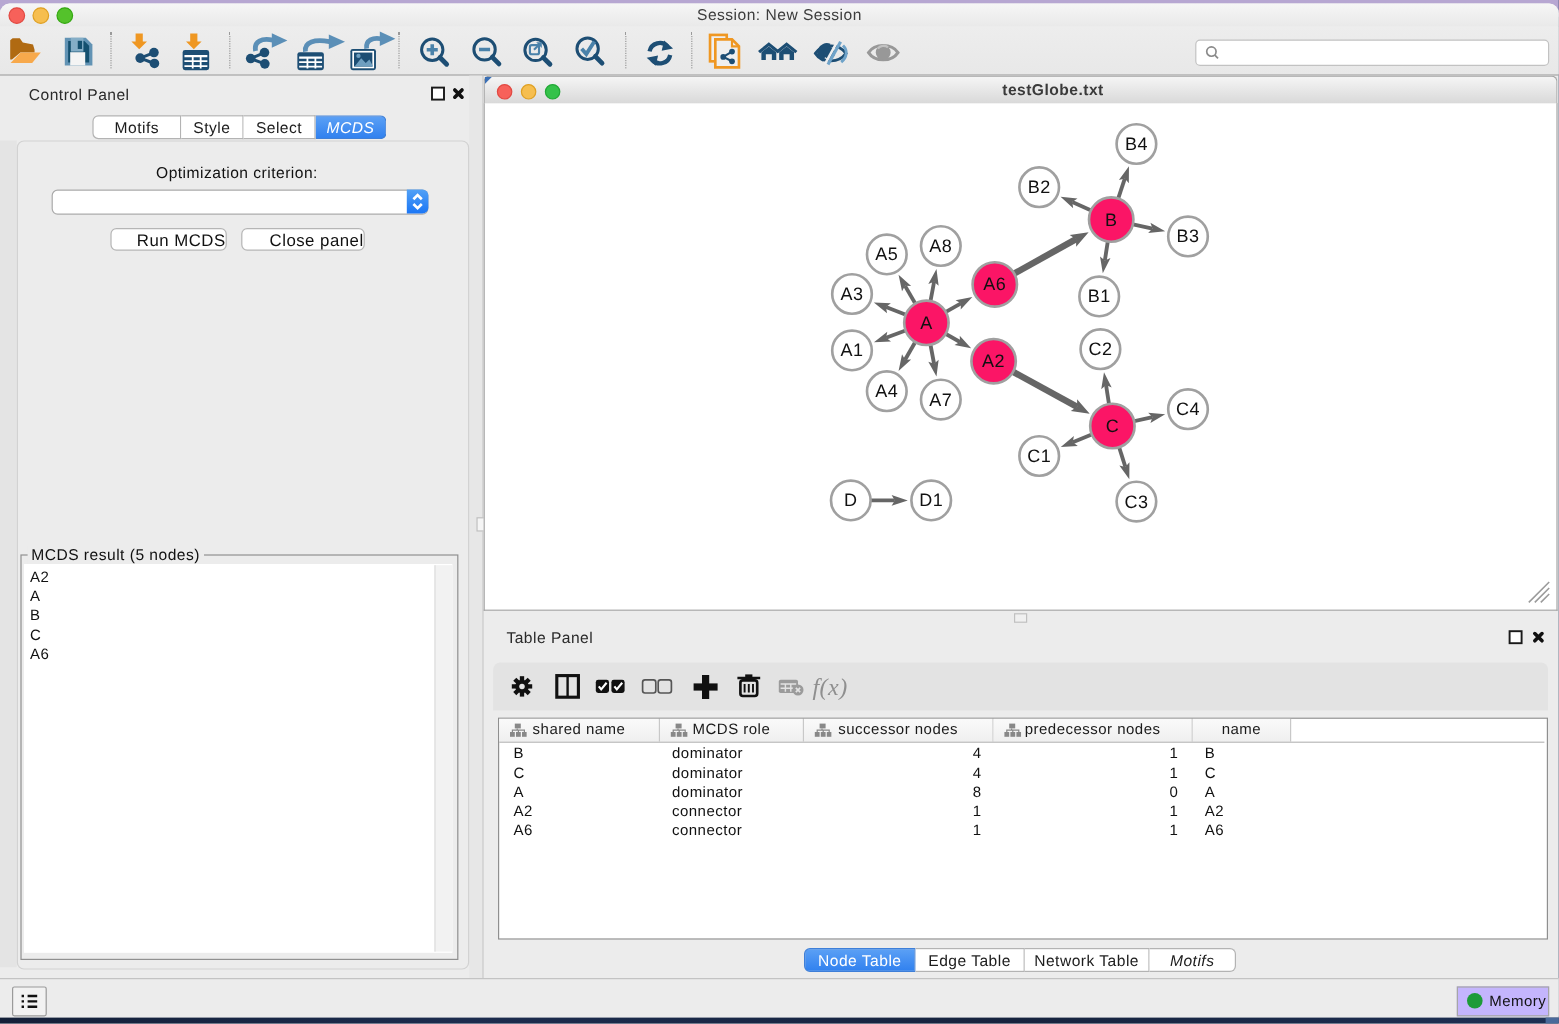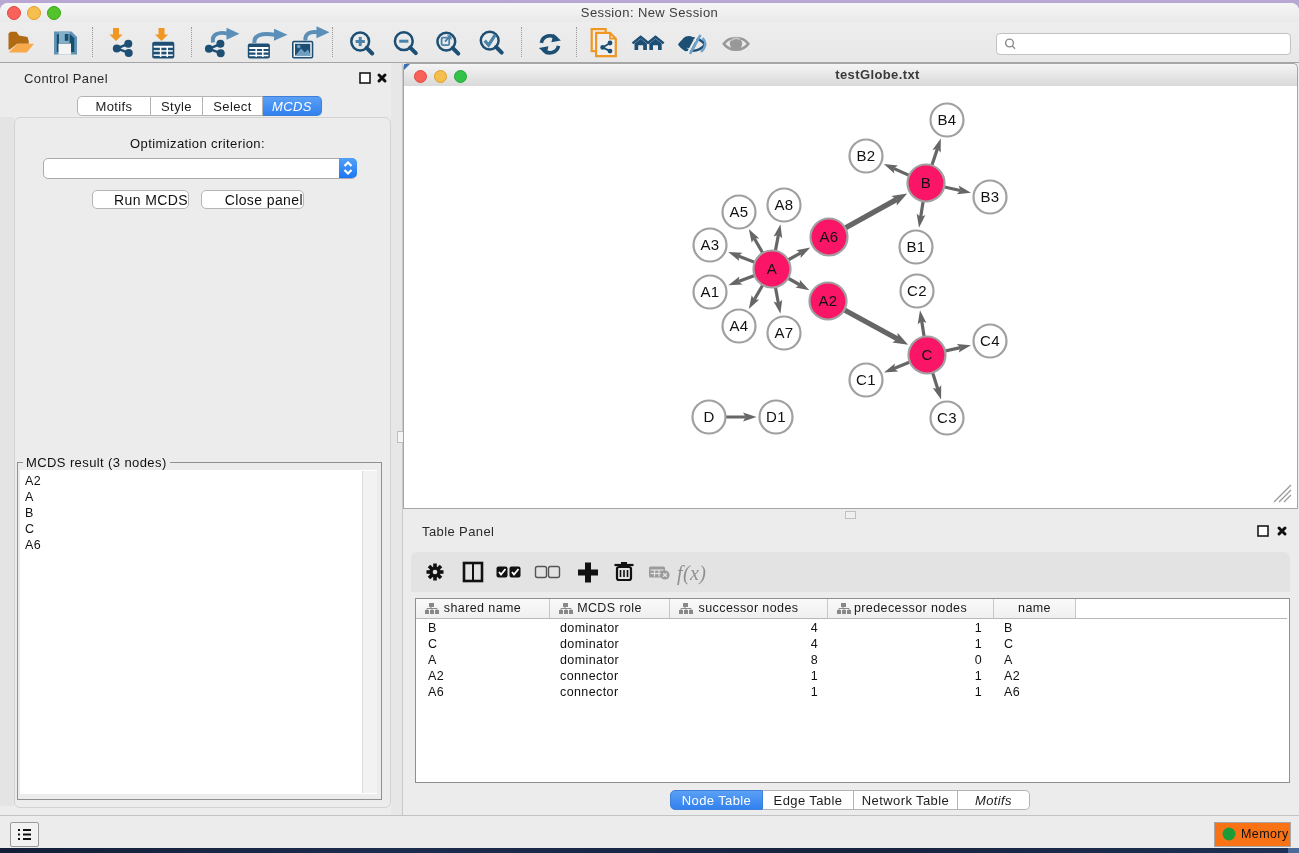--- a/index.html
+++ b/index.html
@@ -39,21 +39,21 @@
 #tp-toolbar{left:411px;top:552px;width:879px;height:40px;background:#e3e3e3;border-radius:6px 6px 0 0;}
 #tp-table{left:415px;top:598px;width:873px;height:183px;background:#fff;border:1px solid #8f8f8f;}
 .th{position:absolute;top:0;height:19px;background:linear-gradient(#fafafa,#efefef);border-right:1px solid #c8c8c8;box-sizing:border-box;font-size:12.5px;color:#1a1a1a;text-align:center;line-height:19px;}
 #thead-line{position:absolute;left:0;top:19px;width:871px;height:1px;background:#b9b9b9;}
 .td{position:absolute;font-size:12.5px;color:#111;height:16px;line-height:16px;}
 
 #btabs{left:670px;top:790px;}
 
 #statusbar{left:0;top:815px;width:1299px;height:32px;background:#ececec;border-top:1px solid #c3c3c3;}
 #listbtn{left:10px;top:822px;width:27px;height:23px;border:1px solid #9a9a9a;border-radius:2px;background:#f2f2f2;}
-#membtn{left:1214px;top:822px;width:75px;height:23px;border:1px solid #a6a6a6;background:#f97316;font-size:12.5px;color:#111;}
+#membtn{left:1214px;top:822px;width:75px;height:23px;border:1px solid #a6a6a6;background:#c4b5fd;font-size:12.5px;color:#111;}
 </style></head>
 <body>
 <div class="abs" id="desktop-top"></div>
 <div class="abs" id="appwin"></div>
 <div class="abs" id="titlebar">
   <div class="tl" style="left:7px;background:#f7615a;border:0.5px solid #e14942;"></div>
   <div class="tl" style="left:27px;background:#f6be4f;border:0.5px solid #dfa023;"></div>
   <div class="tl" style="left:47px;background:#54c22b;border:0.5px solid #35a812;"></div>
   <div class="abs" id="title">Session: New Session</div>
 </div>
@@ -188,21 +188,21 @@
 <div class="abs" id="opt-label">Optimization criterion:</div>
 <div class="abs" id="dropdown">
   <div id="dd-step"><svg width="18" height="20">
         <path d="M5.5 8 L9 4.5 L12.5 8" stroke="#fff" stroke-width="2.2" fill="none"></path>
         <path d="M5.5 12 L9 15.5 L12.5 12" stroke="#fff" stroke-width="2.2" fill="none"></path>
       </svg></div>
 </div>
 <div class="btn" style="left:92px;top:190px;width:97px;">Run MCDS</div>
 <div class="btn" style="left:201px;top:190px;width:103px;">Close panel</div>
 <div class="abs" id="groupbox"></div>
-<div class="abs" id="gb-label">MCDS result (3 nodes)</div>
+<div class="abs" id="gb-label">MCDS result (5 nodes)</div>
 <div class="abs" id="gb-list">A2<br>A<br>B<br>C<br>A6</div>
 <div class="abs" id="gb-scroll"></div>
 <div class="abs" id="vdivider"></div>
 <div class="abs" style="left:397px;top:431px;width:6px;height:10px;background:#f5f5f5;border:1px solid #bdbdbd;"></div>
 <div class="abs" id="gwin">
   <div id="gwin-tb">
     <div class="tl" style="left:10px;background:#f7615a;border:0.5px solid #e14942;"></div>
     <div class="tl" style="left:30px;background:#f6be4f;border:0.5px solid #dfa023;"></div>
     <div class="tl" style="left:50px;background:#35c24a;border:0.5px solid #22a836;"></div>
     <svg width="7" height="7" style="position:absolute;left:0;top:0">

